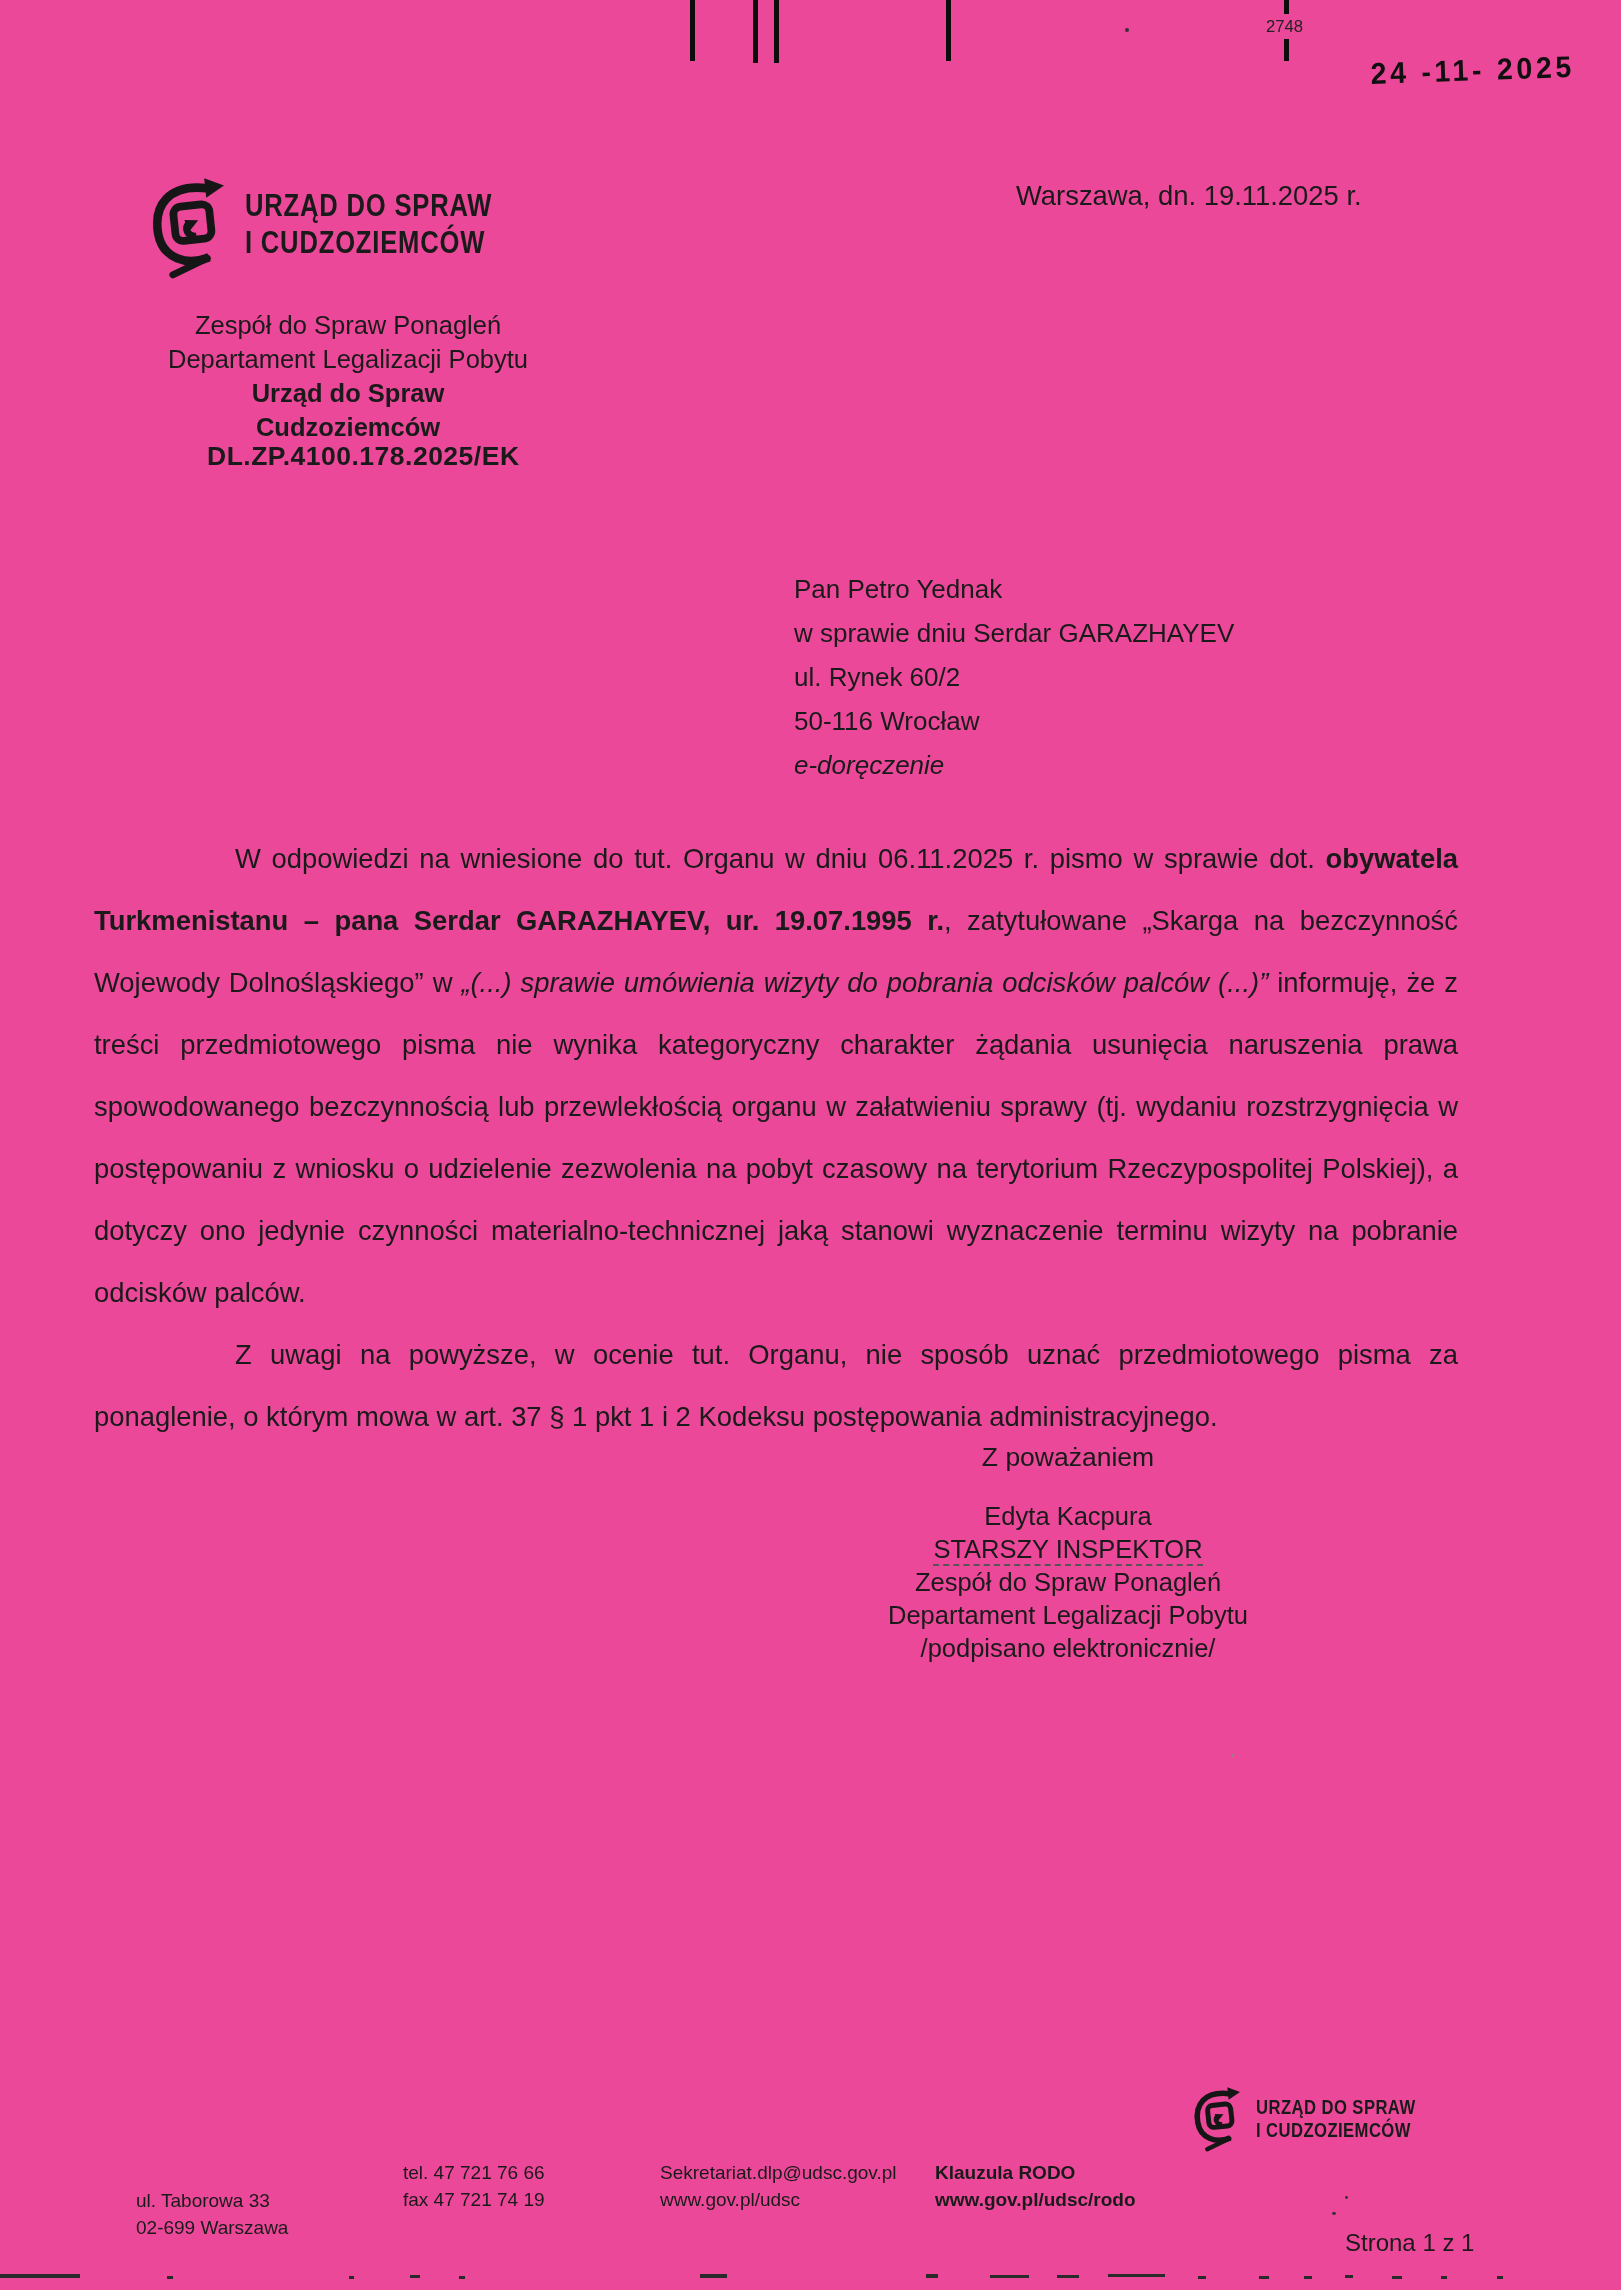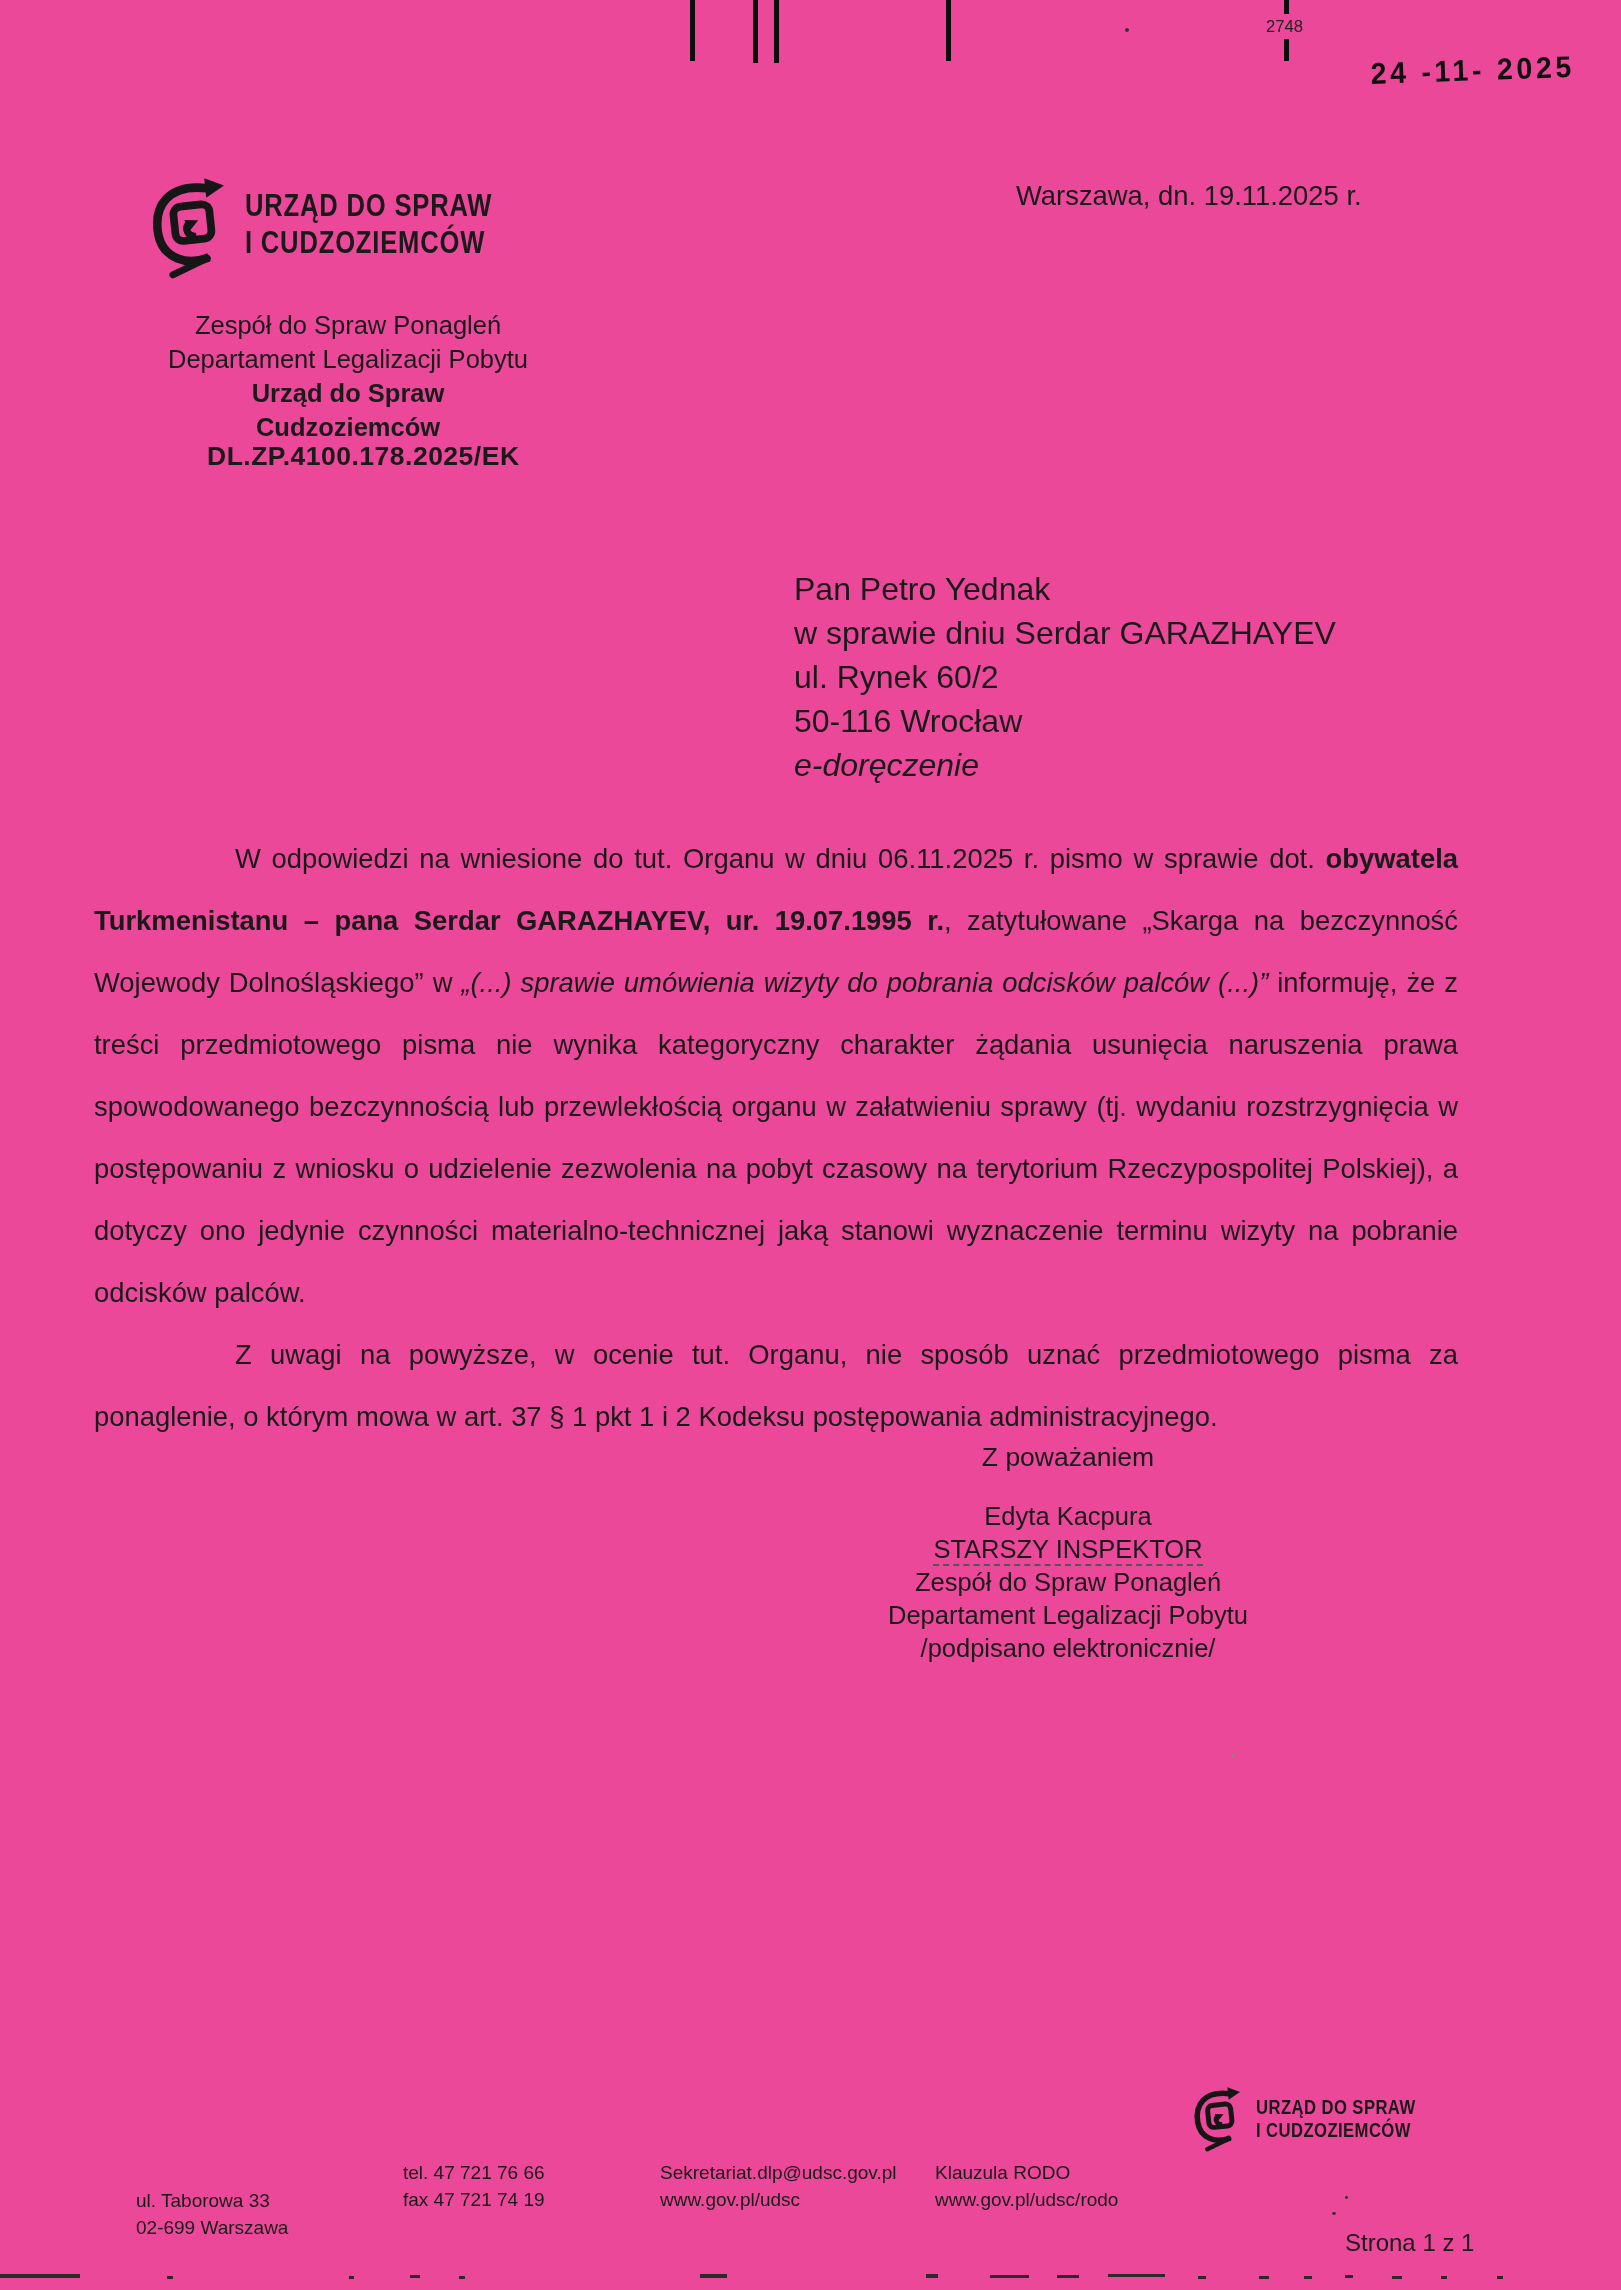--- a/index.html
+++ b/index.html
@@ -29,21 +29,21 @@
   .place-date{position:absolute;left:1016px;top:180px;font-size:27.4px;}
 
   
   .logo-top{position:absolute;left:149px;top:173px;display:flex;align-items:flex-start;}
   .logo-icon{transform:rotate(-6deg);}
   .logo-text{margin-left:9.8px;margin-top:13.7px;font-weight:bold;font-size:32px;line-height:37px;letter-spacing:1px;transform:scaleX(0.8);transform-origin:left top;white-space:nowrap;}
 
   .dept-block{position:absolute;left:157px;top:308px;width:382px;text-align:center;font-size:25.5px;line-height:34px;}
   .ref-number{position:absolute;left:207px;top:441px;font-size:26.5px;font-weight:bold;letter-spacing:0.5px;}
 
-  .recipient{position:absolute;left:794px;top:567px;font-size:32px;line-height:44px;}
+  .recipient{position:absolute;left:794px;top:567px;font-size:26px;line-height:44px;}
 
   .body-text{position:absolute;left:94px;top:828px;width:1364px;}
   .body-text p{margin:0;font-size:27.4px;line-height:62px;text-align:justify;text-indent:141px;}
 
   .sig-block{position:absolute;left:872px;top:1441px;width:392px;text-align:center;font-size:25.5px;line-height:33px;}
   .sig-salutation{font-size:26.5px;margin-bottom:25.5px;}
   .sig-title{border-bottom:2px dashed #555;display:inline-block;line-height:29px;}
 
   
   .logo-bottom{position:absolute;left:1189px;top:2086px;display:flex;align-items:flex-start;}
@@ -144,21 +144,21 @@
     <div>02-699 Warszawa</div>
   </div>
   <div class="footer-col" style="left:403px;">
     <div>tel. 47 721 76 66</div>
     <div>fax 47 721 74 19</div>
   </div>
   <div class="footer-col" style="left:660px;">
     <div>Sekretariat.dlp@udsc.gov.pl</div>
     <div>www.gov.pl/udsc</div>
   </div>
-  <div class="footer-col" style="left:935px;">
+  <div class="footer-col" style="left:935px;font-weight:bold;">
     <div>Klauzula RODO</div>
     <div>www.gov.pl/udsc/rodo</div>
   </div>
 
   <div class="page-number">Strona 1 z 1</div>
   <div class="dot" style="left:1345px;top:2196px;width:2.9px;height:2.9px;"></div>
   <div class="dot" style="left:1332px;top:2212px;width:3.9px;height:2.9px;"></div>
 
   <div>
     <div class="noise" style="left:0;top:2274px;width:80px;height:3.9px;"></div>

